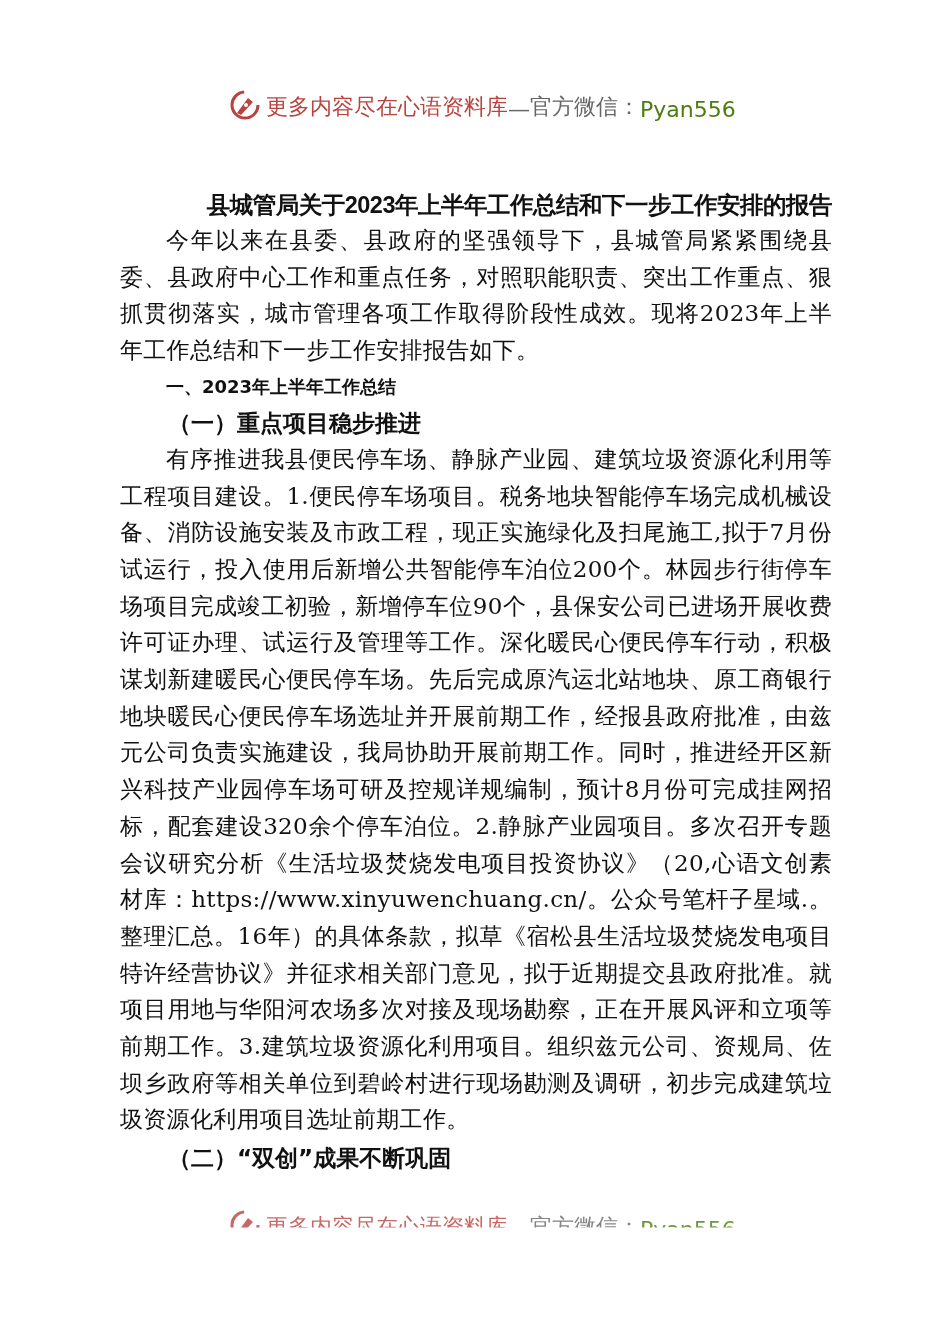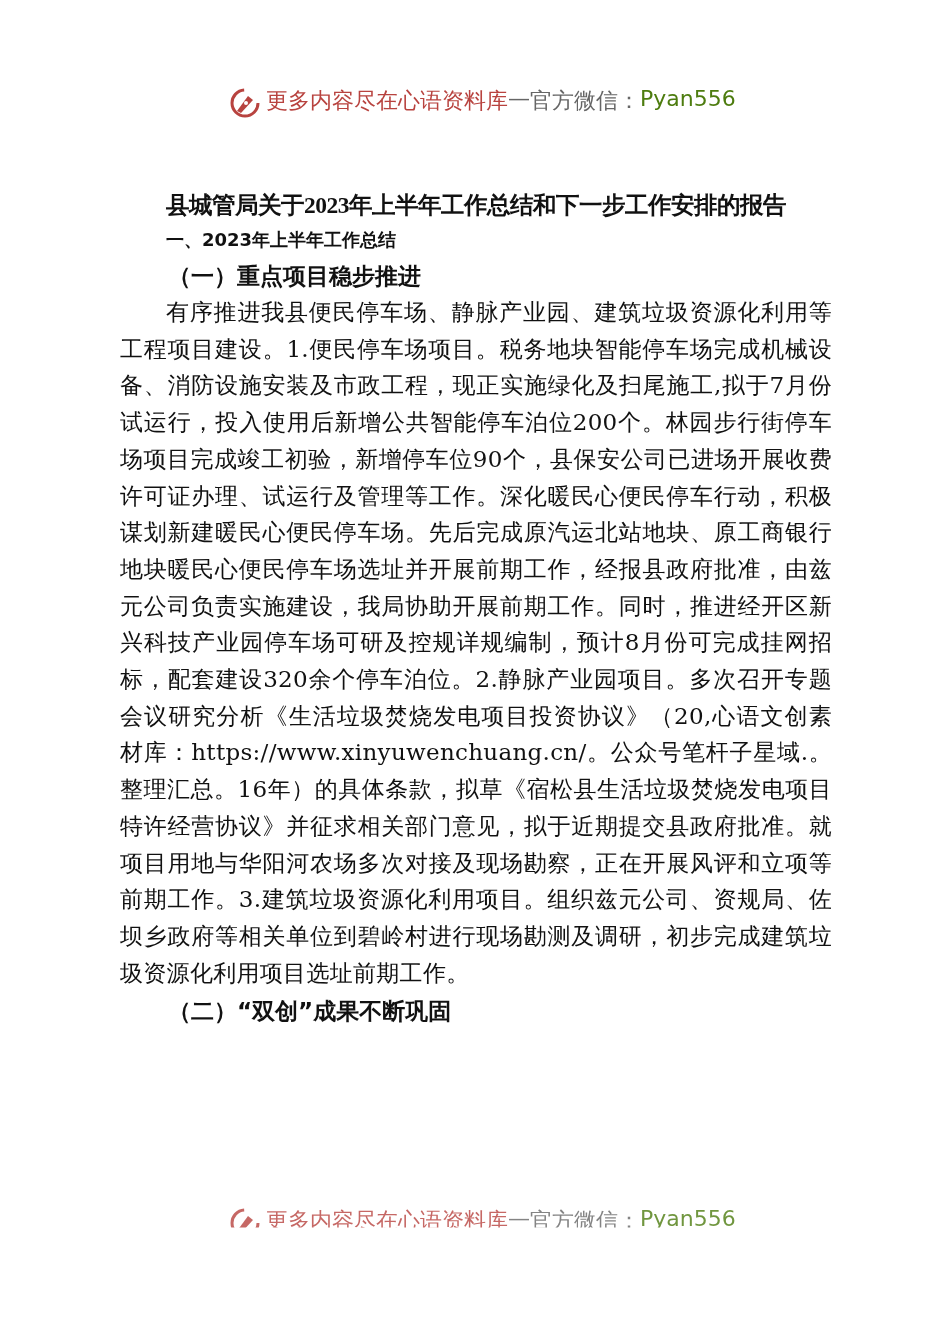--- a/index.html
+++ b/index.html
@@ -1,24 +1,24 @@
 <!DOCTYPE html>
 <html><head>
 <meta charset="utf-8">
 <style>
   html, body { margin: 0; padding: 0; background: #ffffff; }
   body { width: 950px; height: 1344px; position: relative; overflow: hidden; font-family: "DejaVu Serif", "Liberation Serif", serif; color: #111; }
-  .banner { position: absolute; left: 228px; top: 86px; height: 36px; display: flex; align-items: flex-start; white-space: nowrap; }
+  .banner { position: absolute; left: 228px; top: 86px; height: 36px; display: flex; align-items: flex-end; white-space: nowrap; }
   .banner.bottom { top: 1206px; opacity: 0.8; clip-path: inset(0 0 40% 0); }
   .logo { width: 34px; height: 34px; margin-right: 4px; }
   .banner-red { color: #b8433f; font-size: 22px; font-family: "DejaVu Serif", serif; }
   .banner-gray { color: #666; font-size: 22px; font-family: "DejaVu Serif", serif; }
   .banner-id { color: #4d7c0f; font-size: 22px; font-family: "DejaVu Sans", "Liberation Sans", sans-serif; }
   .content { position: absolute; left: 120px; top: 188px; width: 712px; }
-  .title { font-family: Liberation Serif, serif; font-weight: bold; font-size: 23.5px; line-height: 34px; text-align: center; margin: 0; letter-spacing: -0.5px; white-space: nowrap; }
+  .title { font-family: Liberation Sans, sans-serif; font-weight: bold; font-size: 23.5px; line-height: 34px; text-align: right; margin: 0; letter-spacing: -0.5px; white-space: nowrap; }
   .para { font-size: 23px; line-height: 36.7px; text-indent: 46px; text-align: justify; margin: 0; letter-spacing: 0.3px; }
   .h1 { font-family: "DejaVu Sans", "Liberation Sans", sans-serif; font-weight: bold; font-size: 18px; line-height: 36px; margin: 0; padding-left: 46px; }
   .h2 { font-family: "DejaVu Sans", "Liberation Sans", sans-serif; font-weight: bold; font-size: 23px; line-height: 36px; margin: 0; padding-left: 48px; }
   .h2.last { margin-top: 2px; }
 </style>
 </head>
 <body>
 
 <div class="banner">
   <svg class="logo" viewBox="0 0 34 34">
@@ -27,20 +27,21 @@
     <circle cx="18" cy="17" r="2" fill="#fff"></circle>
   </svg>
   <span class="banner-red">更多内容尽在心语资料库</span>
   <span class="banner-gray">—</span>
   <span class="banner-gray">官方微信：</span>
   <span class="banner-id">Pyan556</span>
 </div>
 
 <div class="content">
   <h1 class="title">县城管局关于2023年上半年工作总结和下一步工作安排的报告</h1>
+  <p class="para">今年以来在县委、县政府的坚强领导下，县城管局紧紧围绕县委、县政府中心工作和重点任务，对照职能职责、突出工作重点、狠抓贯彻落实，城市管理各项工作取得阶段性成效。现将2023年上半年工作总结和下一步工作安排报告如下。</p>
   <p class="h1">一、2023年上半年工作总结</p>
   <p class="h2">（一）重点项目稳步推进</p>
   <p class="para">有序推进我县便民停车场、静脉产业园、建筑垃圾资源化利用等工程项目建设。1.便民停车场项目。税务地块智能停车场完成机械设备、消防设施安装及市政工程，现正实施绿化及扫尾施工,拟于7月份试运行，投入使用后新增公共智能停车泊位200个。林园步行街停车场项目完成竣工初验，新增停车位90个，县保安公司已进场开展收费许可证办理、试运行及管理等工作。深化暖民心便民停车行动，积极谋划新建暖民心便民停车场。先后完成原汽运北站地块、原工商银行地块暖民心便民停车场选址并开展前期工作，经报县政府批准，由兹元公司负责实施建设，我局协助开展前期工作。同时，推进经开区新兴科技产业园停车场可研及控规详规编制，预计8月份可完成挂网招标，配套建设320余个停车泊位。2.静脉产业园项目。多次召开专题会议研究分析《生活垃圾焚烧发电项目投资协议》（20,心语文创素材库：https://www.xinyuwenchuang.cn/。公众号笔杆子星域.。整理汇总。16年）的具体条款，拟草《宿松县生活垃圾焚烧发电项目特许经营协议》并征求相关部门意见，拟于近期提交县政府批准。就项目用地与华阳河农场多次对接及现场勘察，正在开展风评和立项等前期工作。3.建筑垃圾资源化利用项目。组织兹元公司、资规局、佐坝乡政府等相关单位到碧岭村进行现场勘测及调研，初步完成建筑垃圾资源化利用项目选址前期工作。</p>
   <p class="h2 last">（二）“双创”成果不断巩固</p>
 </div>
 
 <div class="banner bottom">
   <svg class="logo" viewBox="0 0 34 34">
     <circle cx="17" cy="17" r="13" fill="none" stroke="#b8433f" stroke-width="3" stroke-dasharray="60 22"></circle>
     <path d="M9 25 L20 10 L25 14 L13 27 Z" fill="#b8433f"></path>

